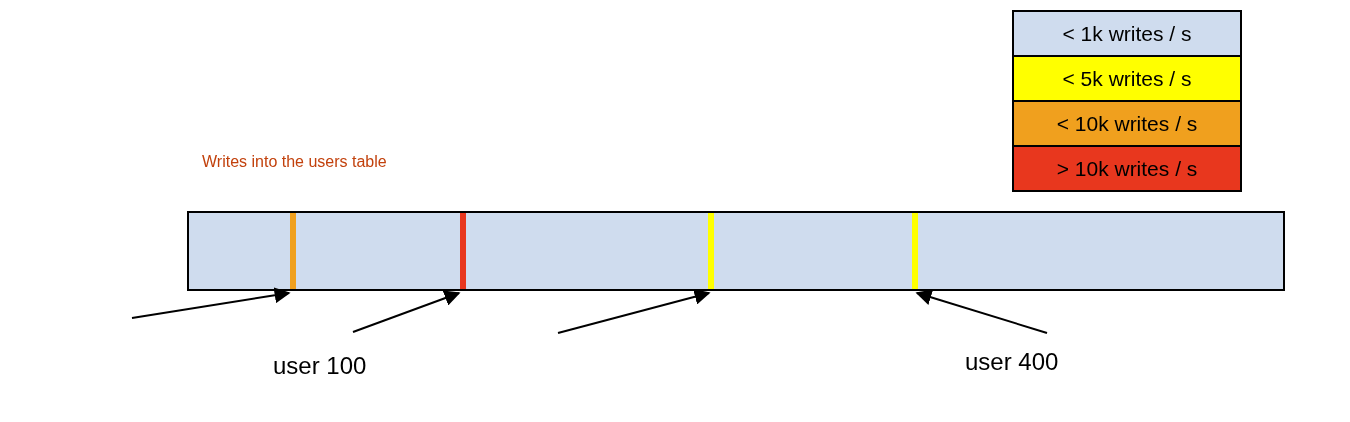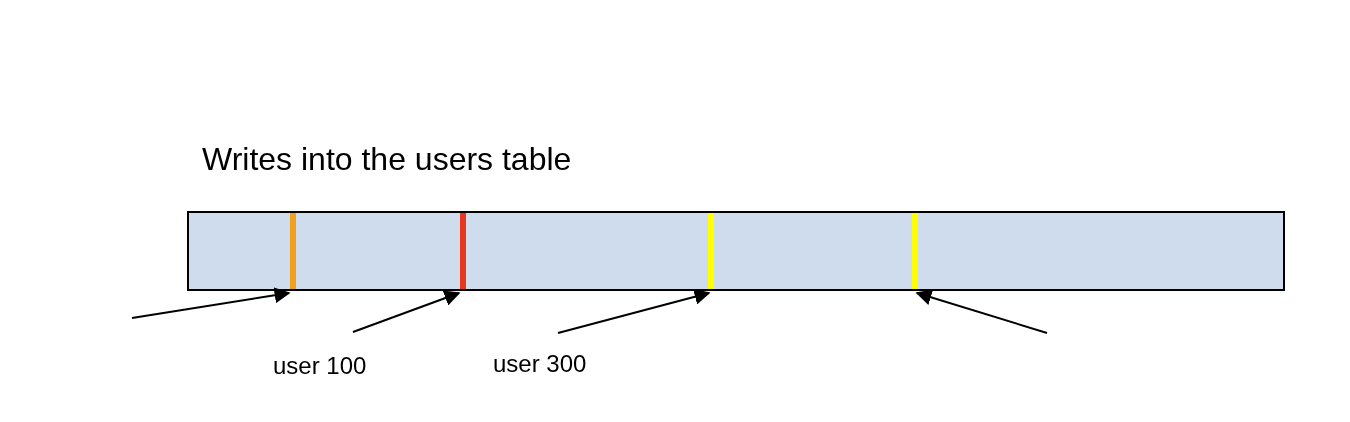--- a/index.html
+++ b/index.html
@@ -11,23 +11,23 @@
   .canvas {
     position: relative;
     width: 1350px;
     height: 422px;
     background: #ffffff;
     overflow: hidden;
   }
   .title {
     position: absolute;
     left: 202px;
-    top: 141px;
-    font-size: 32px;
-    color: #000000;
+    top: 153px;
+    font-size: 16px;
+    color: #c2410c;
     white-space: nowrap;
   }
   .bar {
     position: absolute;
     left: 187px;
     top: 211px;
     width: 1094px;
     height: 76px;
     background: #cfdcee;
     border: 2px solid #000000;
@@ -98,16 +98,22 @@
         <path d="M0,0 L10,5 L0,10 z" fill="#000000"></path>
       </marker>
     </defs>
     <line x1="132" y1="318" x2="289" y2="293" stroke="#000000" stroke-width="2" marker-end="url(#ah)"></line>
     <line x1="353" y1="332" x2="459" y2="293" stroke="#000000" stroke-width="2" marker-end="url(#ah)"></line>
     <line x1="558" y1="333" x2="709" y2="293" stroke="#000000" stroke-width="2" marker-end="url(#ah)"></line>
     <line x1="1047" y1="333" x2="917" y2="293" stroke="#000000" stroke-width="2" marker-end="url(#ah)"></line>
   </svg>
 
   <div class="user-label u2">user 100</div>
-  <div class="user-label u3">user 300</div>
+  <div class="user-label u4">user 400</div>
 
+  <div class="legend">
+    <div class="legend-row" style="background-color: rgb(207, 220, 238);">&lt; 1k writes / s</div>
+    <div class="legend-row" style="background-color: rgb(255, 255, 0);">&lt; 5k writes / s</div>
+    <div class="legend-row" style="background-color: rgb(240, 160, 30);">&lt; 10k writes / s</div>
+    <div class="legend-row" style="background-color: rgb(232, 55, 30);">&gt; 10k writes / s</div>
+  </div>
 
 </div>
 
 </body></html>

